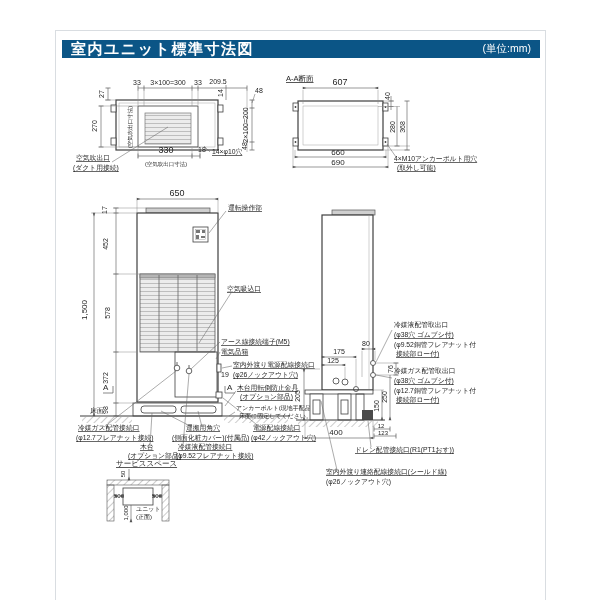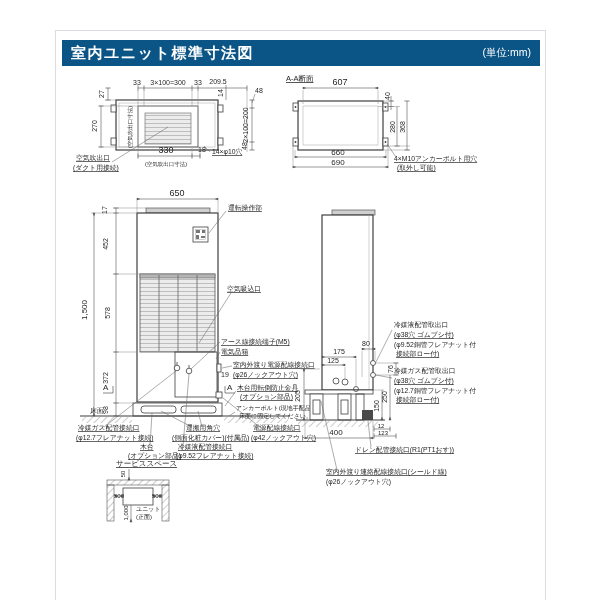--- a/index.html
+++ b/index.html
@@ -1,18 +1,18 @@
 <!DOCTYPE html>
 <html><head>
 <meta charset="utf-8">
 <style>
   html,body{margin:0;padding:0}
   body{width:600px;height:600px;background:#ffffff;position:relative;overflow:hidden;
        font-family:"Liberation Sans", sans-serif;}
-  .hdr{position:absolute;left:62px;top:40px;width:478px;height:26px;background:#0b5586;
+  .hdr{position:absolute;left:62px;top:40px;width:478px;height:18px;background:#0b5586;
        color:#fff;display:flex;align-items:center;justify-content:space-between;
        padding:0 9px;box-sizing:border-box;}
   .hdr .t{font-size:15px;font-weight:bold;letter-spacing:1.5px;}
   .hdr .u{font-size:10.5px;}
   svg{position:absolute;left:0;top:0;}
   svg text{font-family:"Liberation Sans", sans-serif;fill:#1f1f1f;}
   .dim{font-size:7px}
   .dimlg{font-size:9px}
   .dimmd{font-size:8px}
   .dimsm{font-size:6px}

